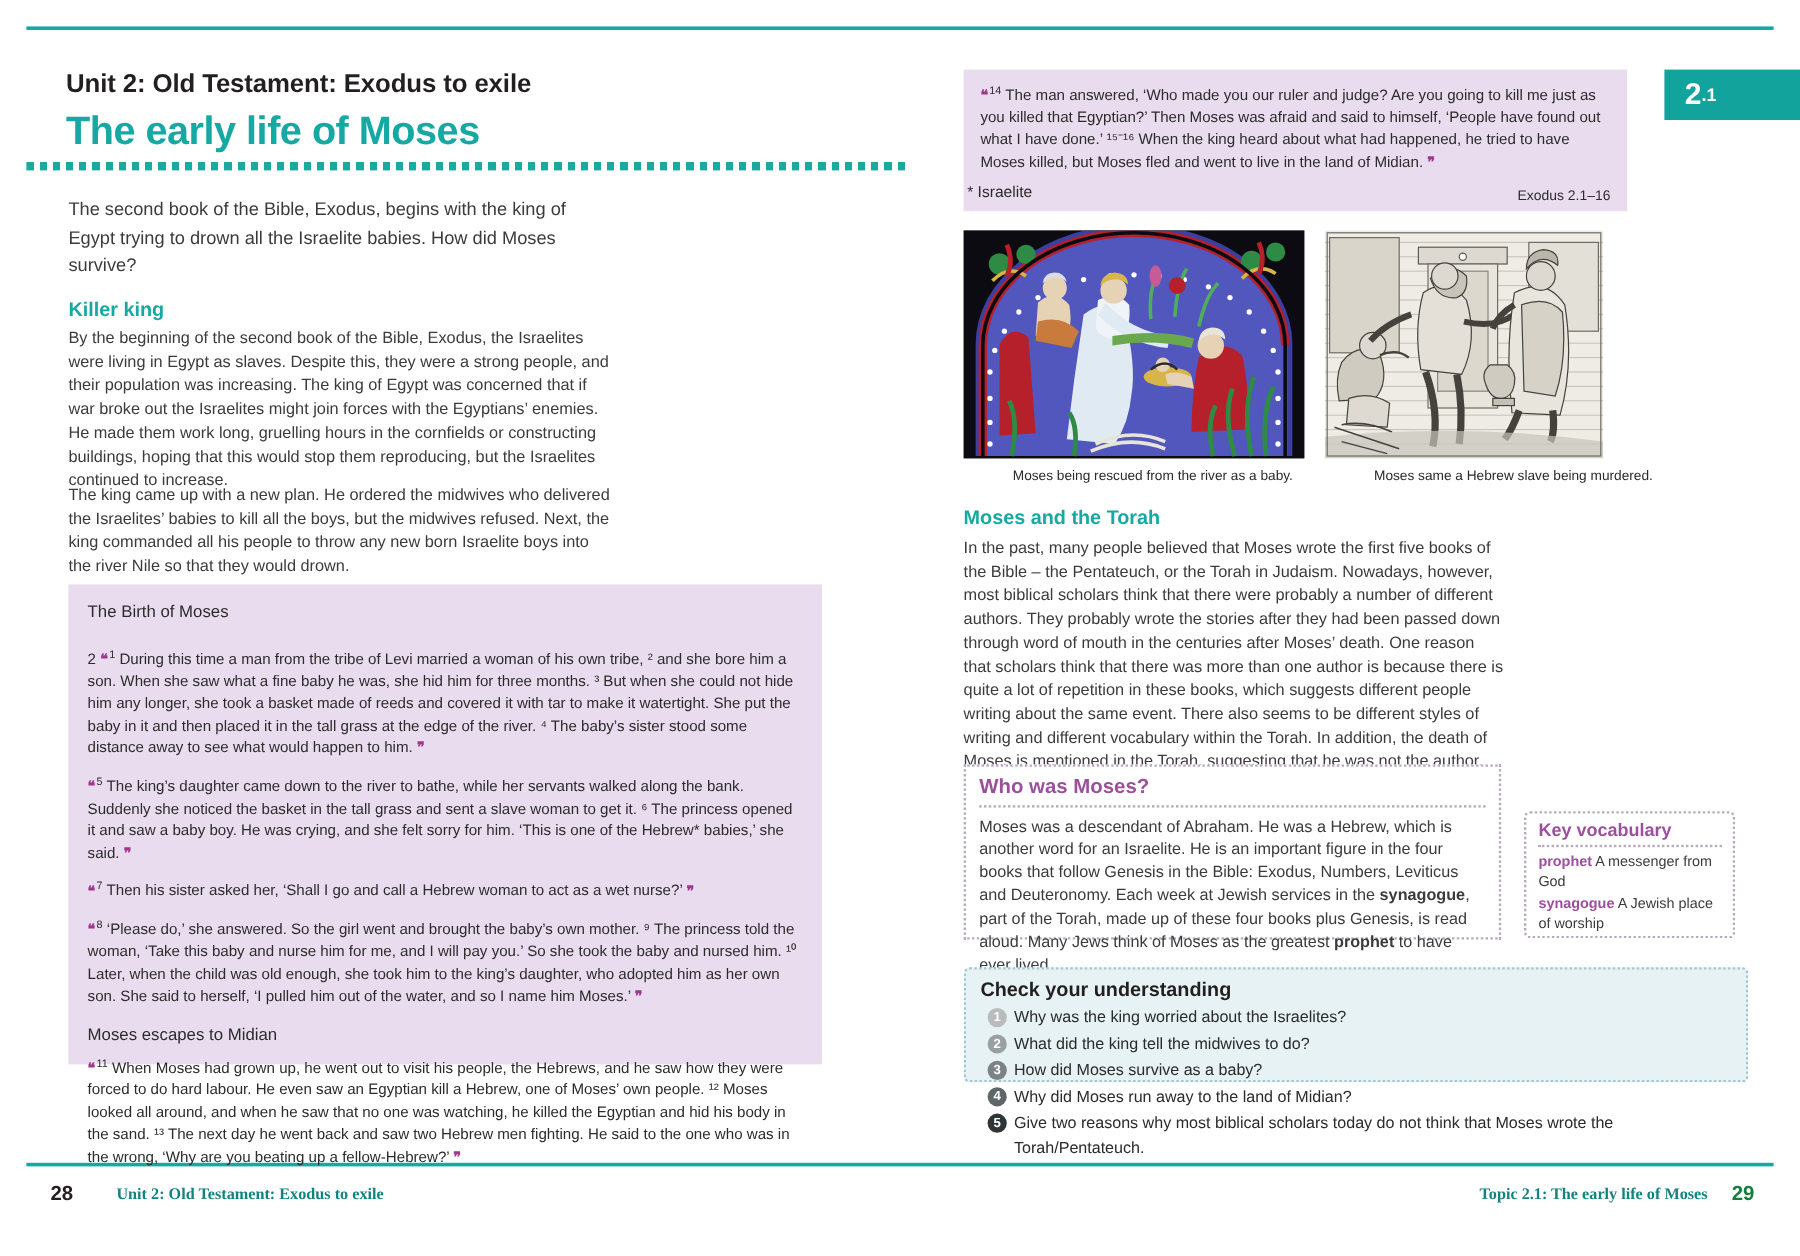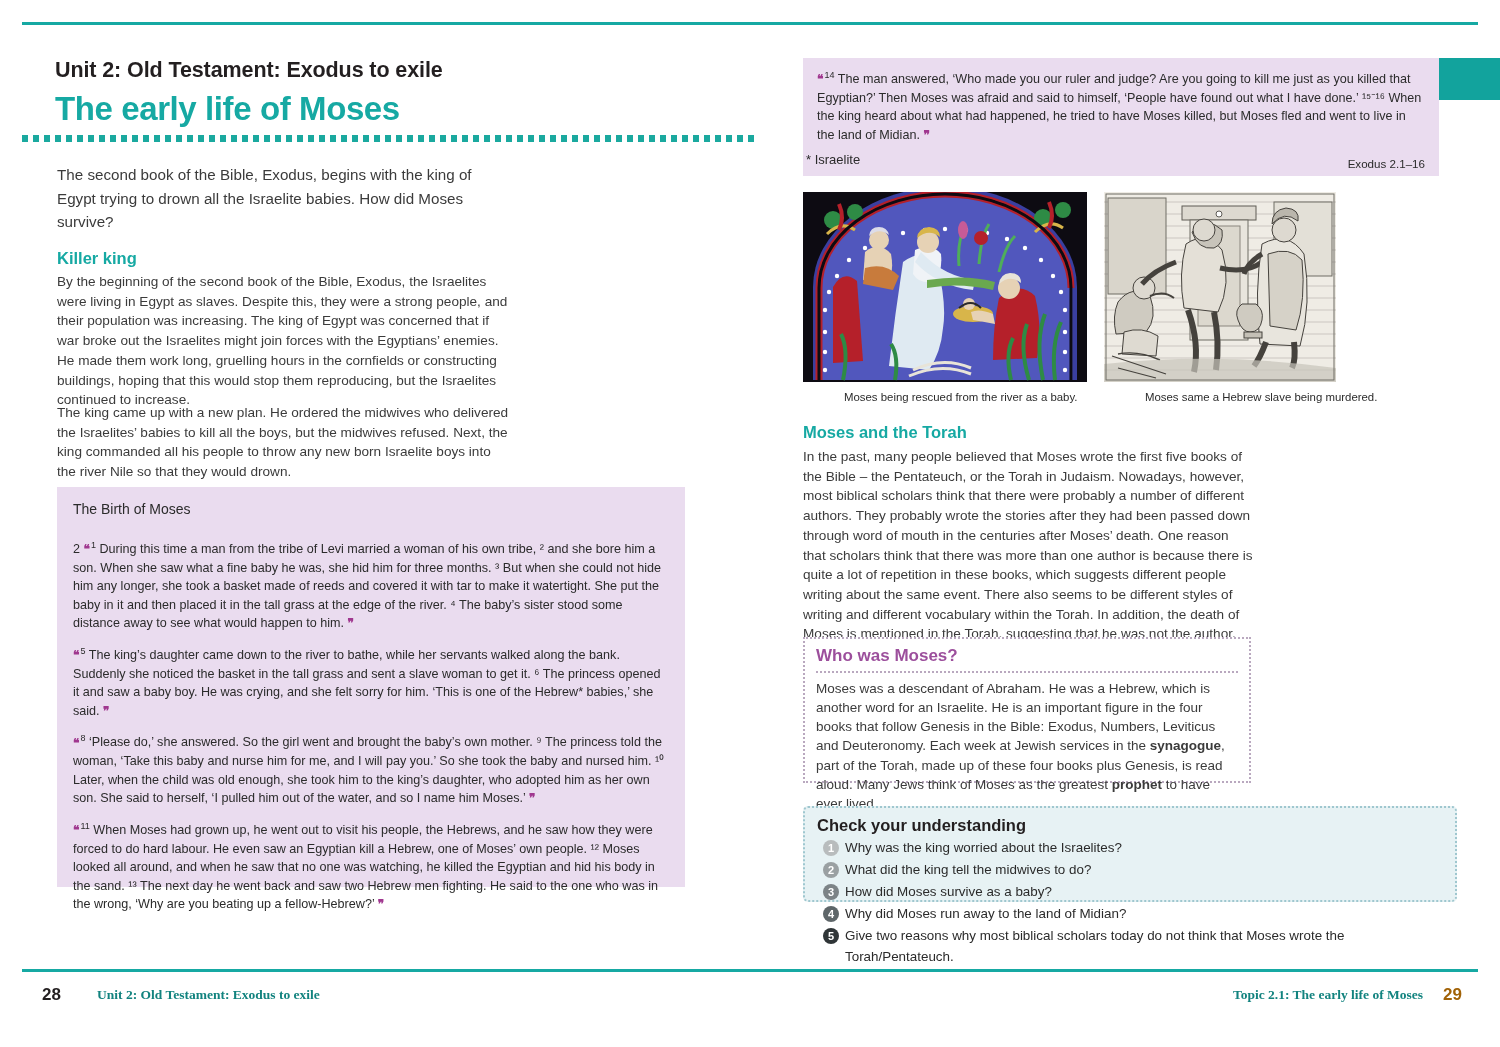--- a/index.html
+++ b/index.html
@@ -90,21 +90,21 @@
   .topic-badge {
     position:absolute; left:1387px; top:58px; width:113px; height:42px;
     background:#12a39d; color:#ffffff;
     font-size:25px; font-weight:bold;
     display:flex; align-items:center;
     padding-left:17px;
   }
   .topic-badge .minor { font-size:15px; }
 
   .top-quote-box {
-    position:absolute; left:803px; top:58px; width:636px; height:118px;
+    position:absolute; left:803px; top:58px; width:553px; height:118px;
     background:#eadcef; padding:11px 14px 8px 14px;
   }
   .top-quote-box .quote-p { margin-bottom:0; }
   .ref {
     text-align:right; font-size:11.6px; color:#2b2b2b; margin-top:13px;
   }
   .footnote {
     position:absolute; left:806px; top:152px;
     font-size:13px; color:#2b2b2b;
   }
@@ -193,21 +193,21 @@
     font-size:13.5px; font-weight:bold; color:#12837f;
     font-family:"Liberation Serif", serif;
   }
   .footer-r {
     position:absolute; right:77px; top:987px;
     font-size:13.5px; font-weight:bold; color:#12837f;
     font-family:"Liberation Serif", serif;
   }
   .pg-num-r {
     position:absolute; right:38px; top:985px;
-    font-size:17px; font-weight:bold; color:#a16207;
+    font-size:17px; font-weight:bold; color:#15803d;
   }
 </style>
 </head>
 <body>
 
 <div class="spread">
 
   <div class="rule-top"></div>
   <div class="rule-bottom"></div>
 
@@ -236,27 +236,33 @@
         <span>During this time a man from the tribe of Levi married a woman of his own tribe, ² and she bore him a son. When she saw what a fine baby he was, she hid him for three months. ³ But when she could not hide him any longer, she took a basket made of reeds and covered it with tar to make it watertight. She put the baby in it and then placed it in the tall grass at the edge of the river. ⁴ The baby’s sister stood some distance away to see what would happen to him.</span>
         <span class="qm">❞</span>
       </div>
 
       <div class="quote-p">
         <span class="qm">❝</span><span class="vn">5</span>
         <span>The king’s daughter came down to the river to bathe, while her servants walked along the bank. Suddenly she noticed the basket in the tall grass and sent a slave woman to get it. ⁶ The princess opened it and saw a baby boy. He was crying, and she felt sorry for him. ‘This is one of the Hebrew* babies,’ she said.</span>
         <span class="qm">❞</span>
       </div>
 
+      <div class="quote-p">
+        <span class="qm">❝</span><span class="vn">7</span>
+        <span>Then his sister asked her, ‘Shall I go and call a Hebrew woman to act as a wet nurse?’</span>
+        <span class="qm">❞</span>
+      </div>
 
       <div class="quote-p">
         <span class="qm">❝</span><span class="vn">8</span>
         <span>‘Please do,’ she answered. So the girl went and brought the baby’s own mother. ⁹ The princess told the woman, ‘Take this baby and nurse him for me, and I will pay you.’ So she took the baby and nursed him. ¹⁰ Later, when the child was old enough, she took him to the king’s daughter, who adopted him as her own son. She said to herself, ‘I pulled him out of the water, and so I name him Moses.’</span>
         <span class="qm">❞</span>
       </div>
 
+      <div class="src-sub">Moses escapes to Midian</div>
 
       <div class="quote-p">
         <span class="qm">❝</span><span class="vn">11</span>
         <span>When Moses had grown up, he went out to visit his people, the Hebrews, and he saw how they were forced to do hard labour. He even saw an Egyptian kill a Hebrew, one of Moses’ own people. ¹² Moses looked all around, and when he saw that no one was watching, he killed the Egyptian and hid his body in the sand. ¹³ The next day he went back and saw two Hebrew men fighting. He said to the one who was in the wrong, ‘Why are you beating up a fellow-Hebrew?’</span>
         <span class="qm">❞</span>
       </div>
     </div>
   </div>
 
   <div class="right-page"></div>
@@ -420,20 +426,27 @@
   <div class="caption cap-b">Moses same a Hebrew slave being murdered.</div>
 
   <div class="sec-head h-torah">Moses and the Torah</div>
   <div class="body-p torah">In the past, many people believed that Moses wrote the first five books of the Bible – the Pentateuch, or the Torah in Judaism. Nowadays, however, most biblical scholars think that there were probably a number of different authors. They probably wrote the stories after they had been passed down through word of mouth in the centuries after Moses’ death. One reason that scholars think that there was more than one author is because there is quite a lot of repetition in these books, which suggests different people writing about the same event. There also seems to be different styles of writing and different vocabulary within the Torah. In addition, the death of Moses is mentioned in the Torah, suggesting that he was not the author.</div>
 
   <div class="info-box">
     <div class="ib-title">Who was Moses?</div>
     <div class="ib-body"><span>Moses was a descendant of Abraham. He was a Hebrew, which is another word for an Israelite. He is an important figure in the four books that follow Genesis in the Bible: Exodus, Numbers, Leviticus and Deuteronomy. Each week at Jewish services in the </span><strong>synagogue</strong><span>, part of the Torah, made up of these four books plus Genesis, is read aloud. Many Jews think of Moses as the greatest </span><strong>prophet</strong><span> to have ever lived.</span></div>
   </div>
 
+  <div class="vocab-box">
+    <div class="vb-title">Key vocabulary</div>
+    <div class="vocab-entry"><span class="term">prophet</span>
+      <span>A messenger from God</span></div>
+    <div class="vocab-entry"><span class="term">synagogue</span>
+      <span>A Jewish place of worship</span></div>
+  </div>
 
   <div class="check-box">
     <div class="cb-title">Check your understanding</div>
 
     <div class="q-row">
       <span class="q-num" style="background:#b8bcbd">1</span>
       <span class="q-text">Why was the king worried about the Israelites?</span>
     </div>
     <div class="q-row">
       <span class="q-num" style="background:#9aa0a2">2</span>

